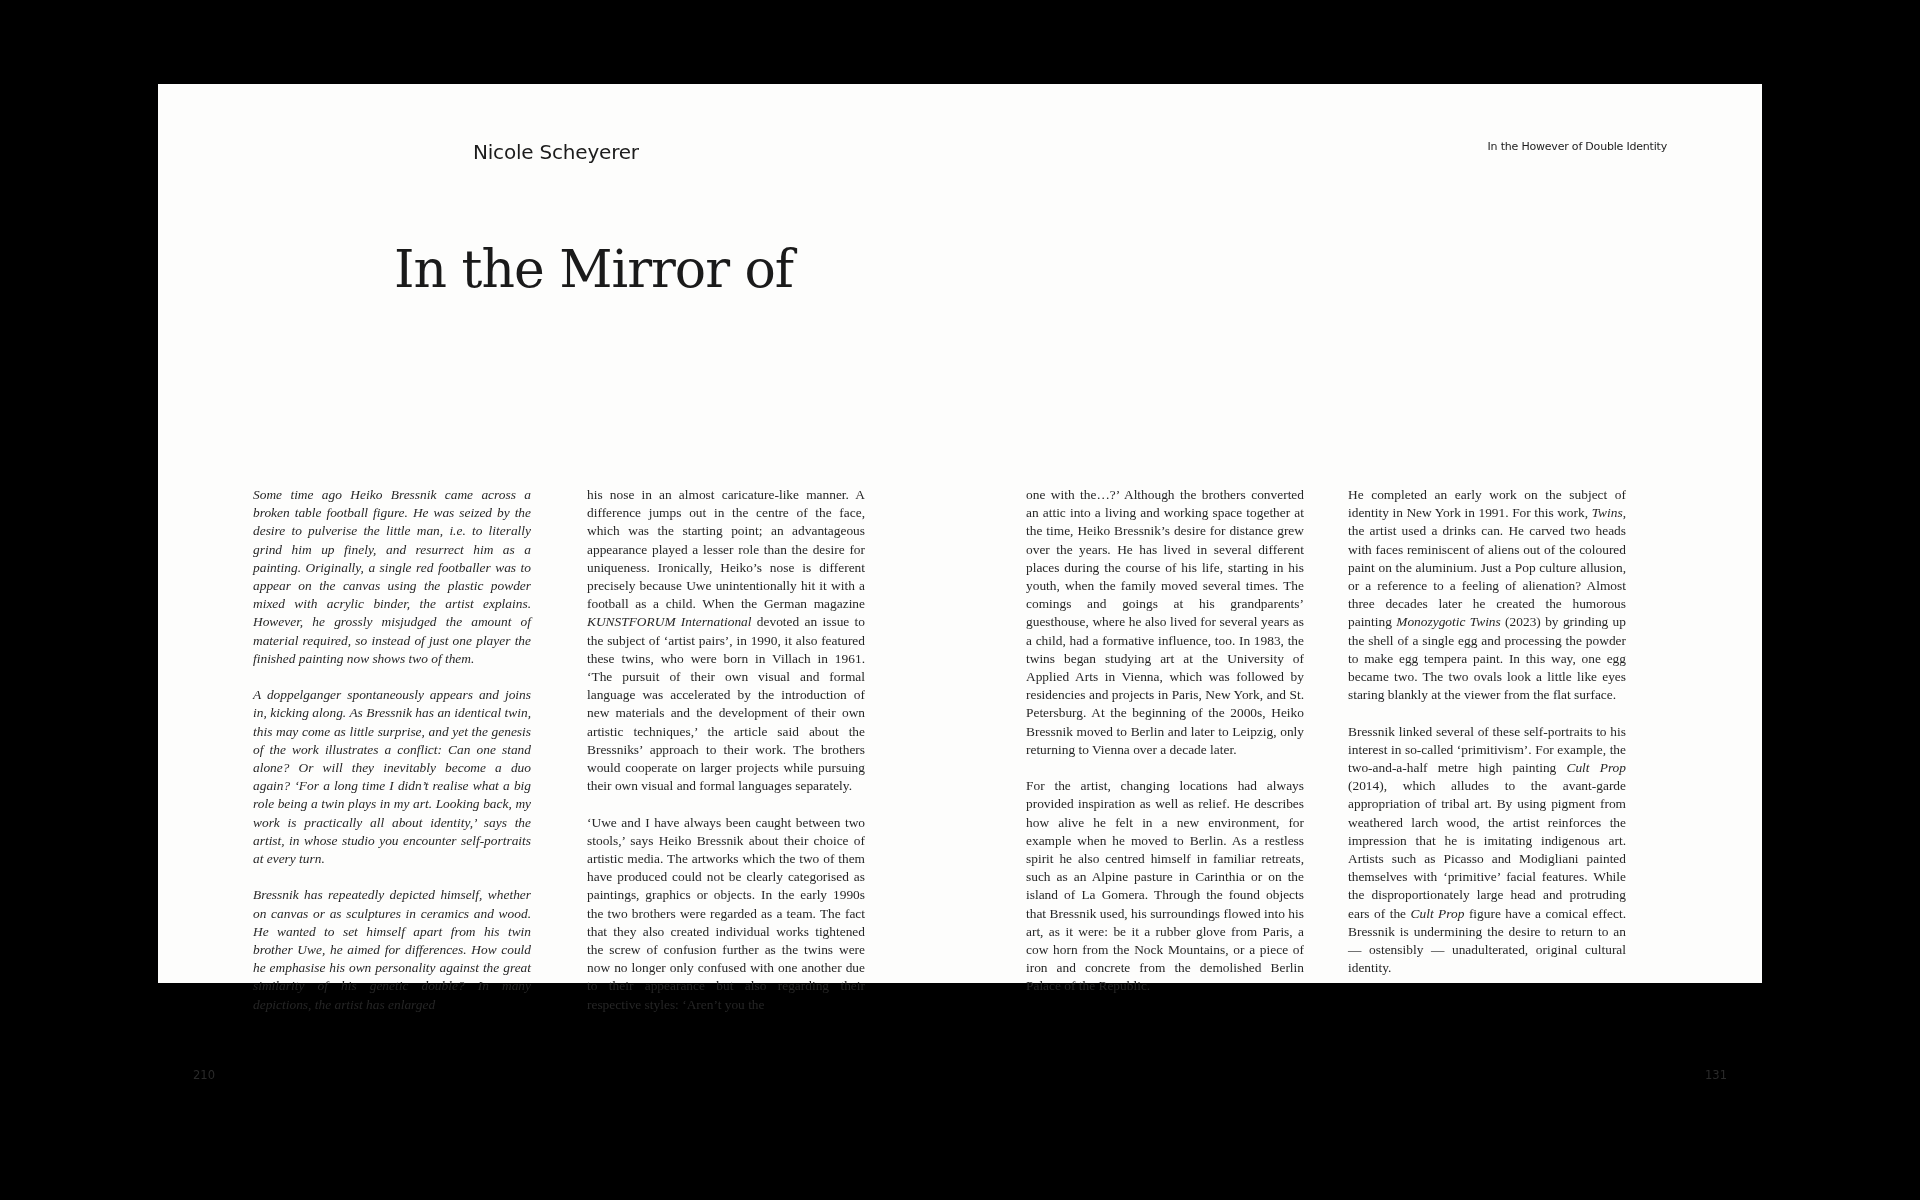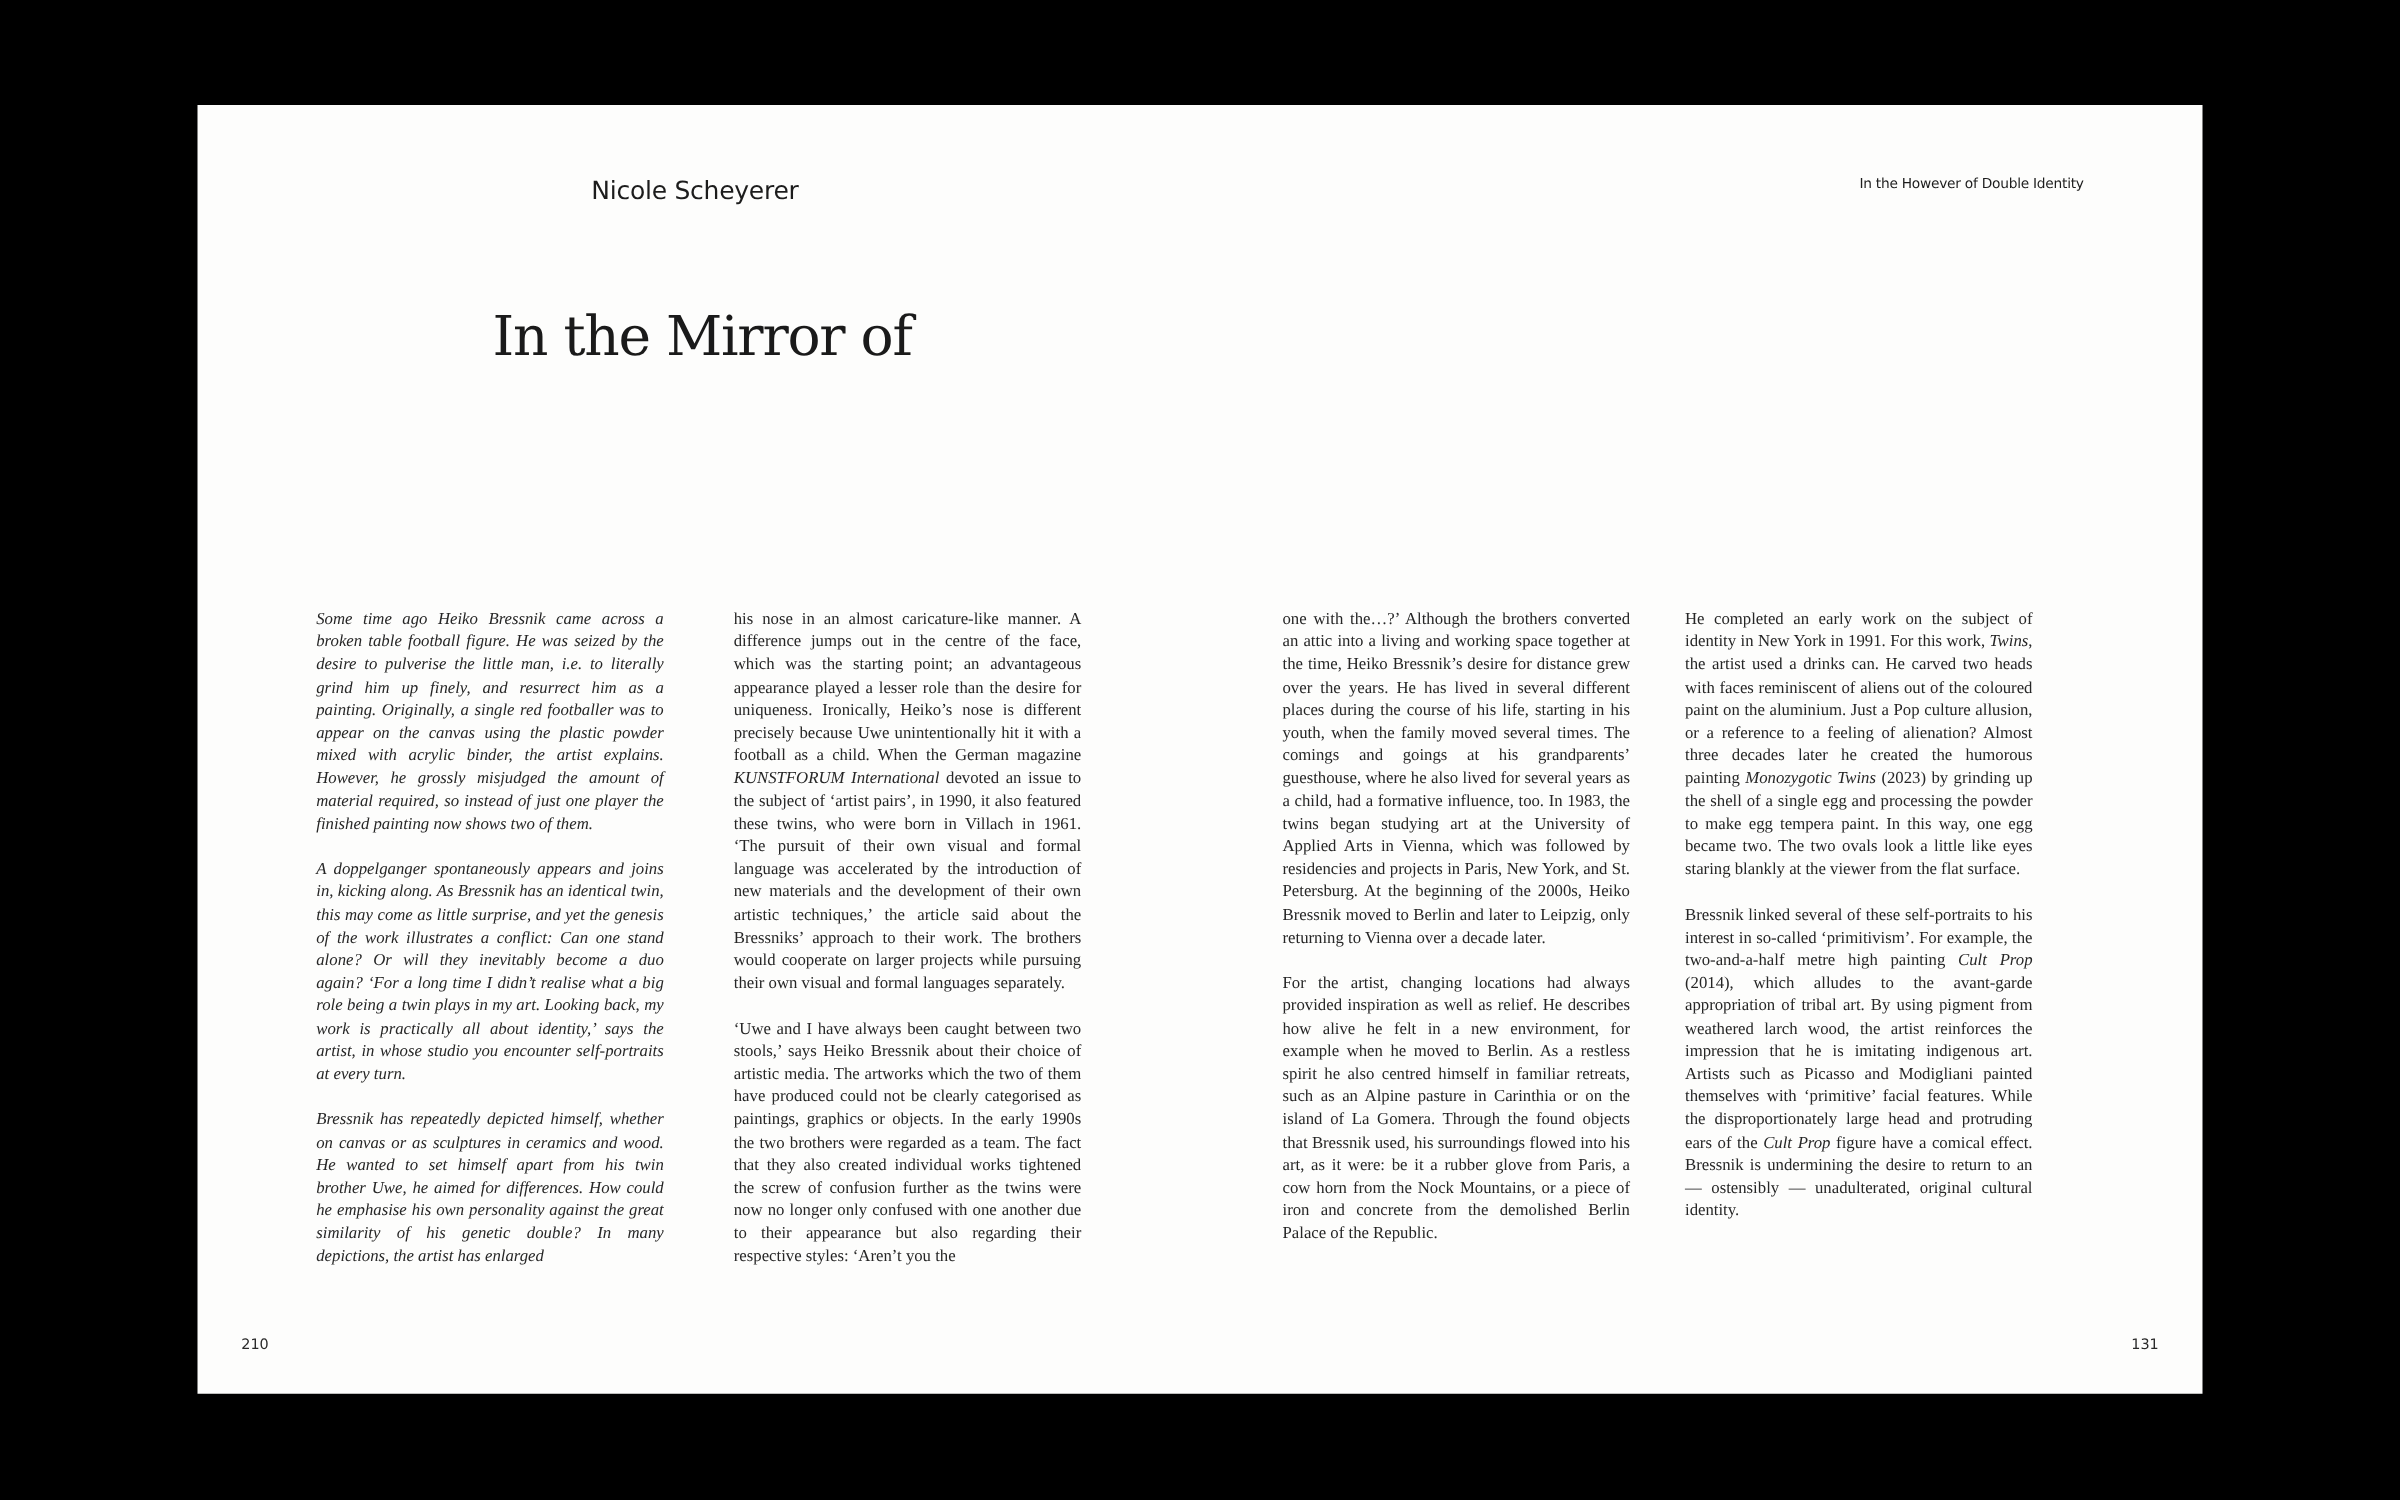--- a/index.html
+++ b/index.html
@@ -1,36 +1,36 @@
 <!DOCTYPE html>
 <html><head>
   <meta charset="utf-8">
   <style>
     * { margin: 0; padding: 0; box-sizing: border-box; }
     html, body { width: 1920px; height: 1200px; background: #000000; overflow: hidden; }
     .spread {
-      position: absolute; left: 158px; top: 84px; width: 1604px; height: 1031px;
+      position: absolute; left: 158px; top: 84px; width: 1604px; height: 899px;
       background: #fdfdfc;
     }
     .page { position: absolute; top: 0; height: 1031px; }
     .page-left { left: 0; width: 802px; }
     .page-right { left: 802px; width: 802px; }
     .author {
       position: absolute; left: 315px; top: 56px;
       font-family: "DejaVu Sans", sans-serif; font-size: 20px; color: #1c1c1c;
       letter-spacing: -0.2px;
     }
     .running-head {
       position: absolute; right: 95px; top: 56px;
       font-family: "DejaVu Sans", sans-serif; font-size: 11px; color: #1c1c1c;
       letter-spacing: -0.2px;
     }
     .title {
       position: absolute; left: 236px; top: 156px; width: 460px;
-      font-family: "DejaVu Serif", serif; font-size: 44px; line-height: 59px;
+      font-family: "DejaVu Serif", serif; font-size: 52px; line-height: 59px;
       color: #1a1a1a; font-weight: normal; letter-spacing: -1px;
     }
     .title span { display: block; }
     .col {
       position: absolute; top: 402px; width: 278px;
       font-family: "Liberation Serif", serif; font-size: 13.4px; line-height: 18.2px;
       color: #262626; text-align: justify; hyphens: manual;
     }
     .col p { margin-bottom: 18.2px; }
     .col p:last-child { margin-bottom: 0; }

